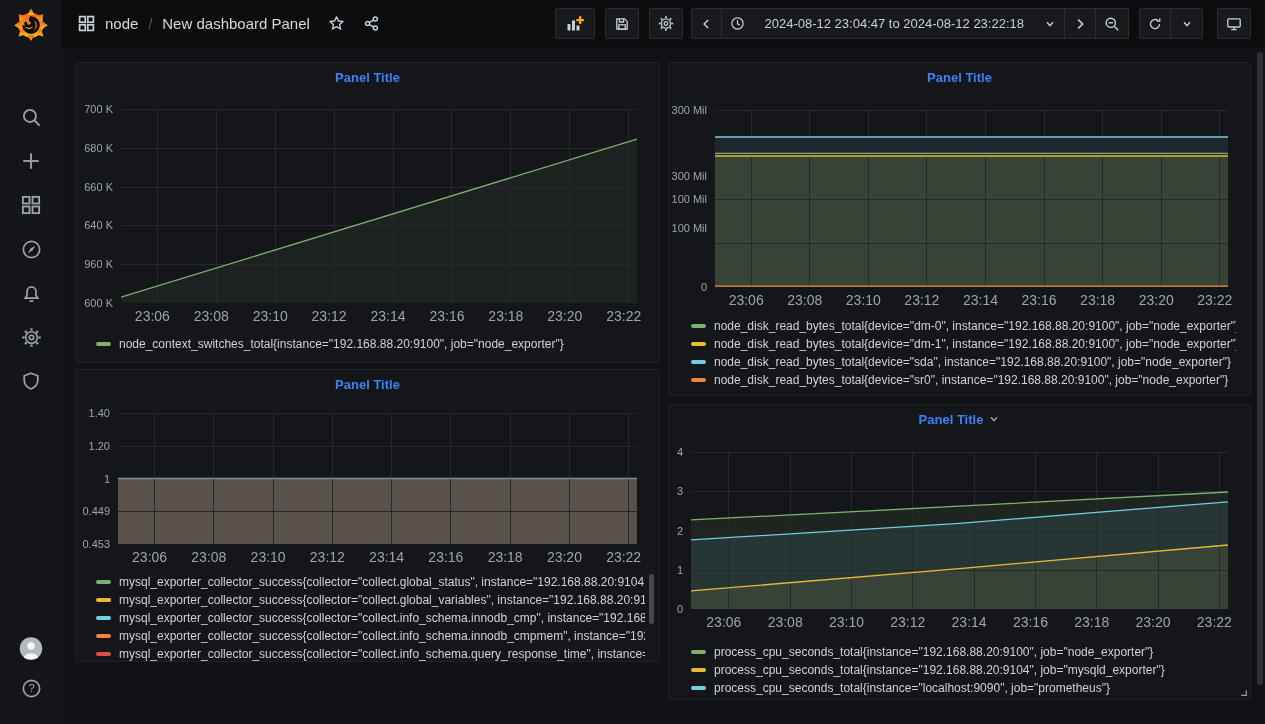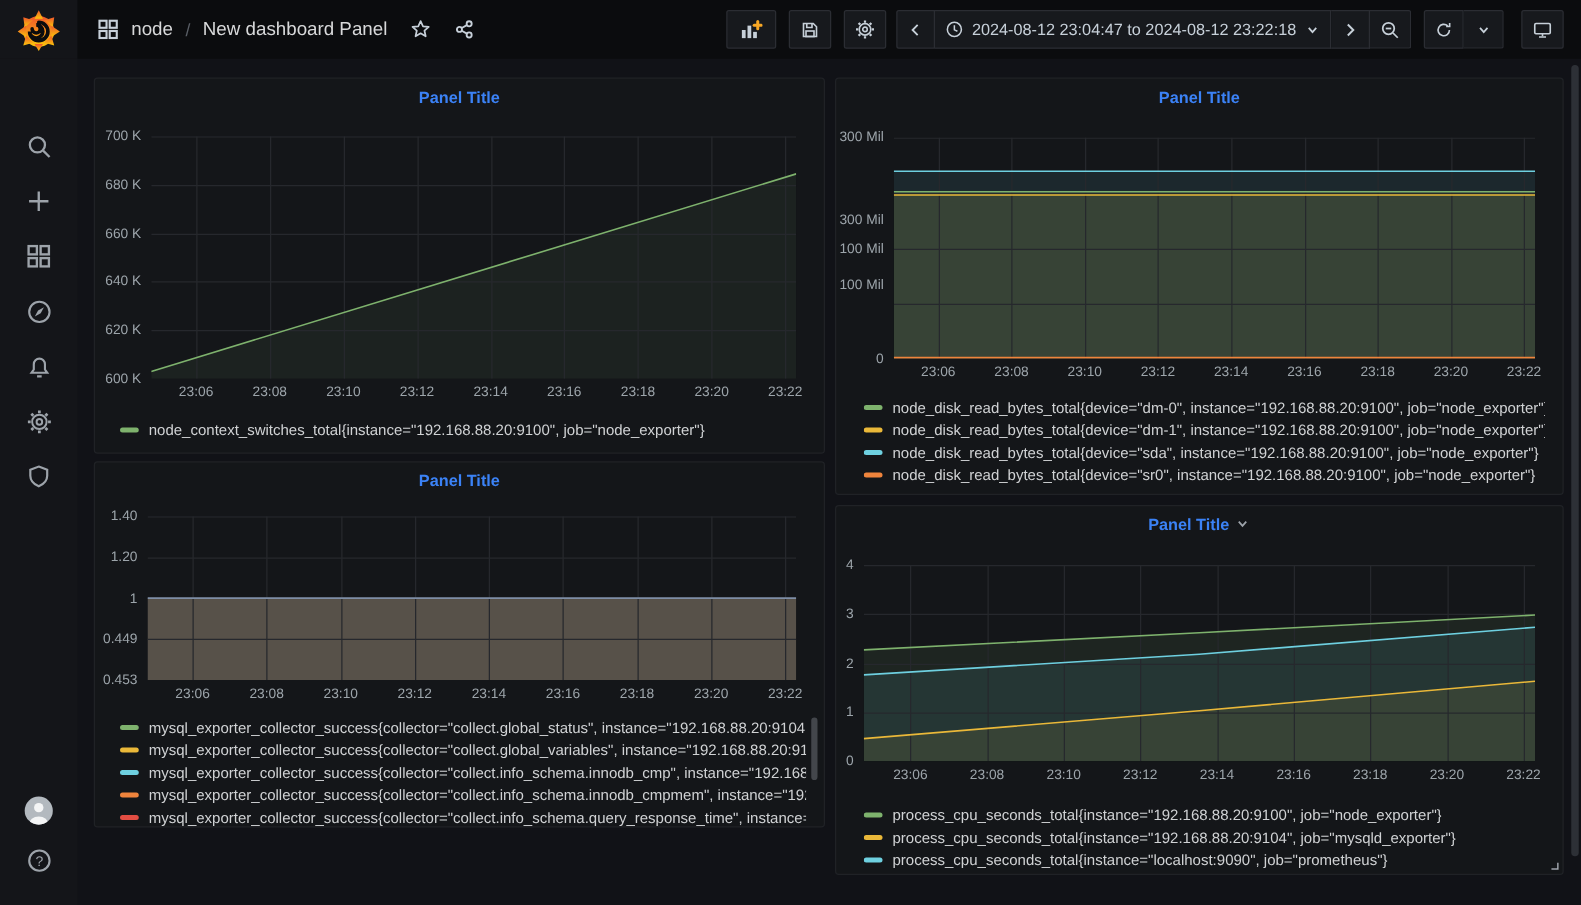--- a/index.html
+++ b/index.html
@@ -15,21 +15,21 @@
     background:#0b0c0e; display:flex; align-items:center; padding:0 14px 0 16px;
   }
   .crumb { display:flex; align-items:center; gap:10px; }
   .crumb .folder, .crumb .dash-title { font-size:15px; color:#d8d9da; cursor:pointer; white-space:nowrap; }
   .crumb .sep { color:#5a5f66; font-size:14px; }
   .crumb-icn { display:flex; align-items:center; cursor:pointer; }
   .right-tools { margin-left:auto; display:flex; align-items:center; }
   .btn {
     height:31px; min-width:31px; border:1px solid #2b2d33; background:#17191d;
     border-radius:2px; display:flex; align-items:center; justify-content:center;
-    padding:0 8px; gap:7px; cursor:pointer; color:#c7d0d9;
+    padding:0 8px; gap:20px; cursor:pointer; color:#c7d0d9;
   }
   .btn.joined-l { border-radius:2px 0 0 2px; }
   .btn.joined-m { border-radius:0; border-left:none; }
   .btn.joined-r { border-radius:0 2px 2px 0; border-left:none; }
   .gap8 { width:8px; } .gap10 { width:10px; } .gap14 { width:14px; }
   .time-text { font-size:13px; color:#c7d0d9; white-space:nowrap; }
   svg.icn { display:block; }
   .logo-cell {
     position:absolute; left:0; top:0; width:62px; height:47px;
     background:#141519; display:flex; align-items:center; justify-content:center; cursor:pointer;
@@ -53,21 +53,21 @@
   .pd { left:606px; top:357px; width:583px; height:296px; }
   .panel-title {
     position:absolute; left:0; top:0; right:0; height:28px;
     display:flex; align-items:center; justify-content:center; gap:5px;
     font-size:13px; font-weight:700; color:#3b82f6; cursor:pointer;
   }
   .chart { position:absolute; }
   .gutter { position:absolute; left:0; top:0; right:0; bottom:0; pointer-events:none; }
   .ylab { position:absolute; left:0; text-align:right; font-size:11px; color:#9da5ab; line-height:14px; }
   .xlabels { position:absolute; height:14px; }
-  .xlab { position:absolute; top:0; width:44px; text-align:center; font-size:11px; color:#9da5ab; }
+  .xlab { position:absolute; top:0; width:44px; font-size:14px; color:#9da5ab; }
   .legend-rows { position:absolute; right:14px; overflow:hidden; }
   .lrow { display:flex; align-items:center; gap:8px; height:18px; font-size:12px; color:#d0d2d4; white-space:nowrap; overflow:hidden; cursor:pointer; }
   .dash { flex:0 0 15px; height:4px; border-radius:2px; }
   .ltext { overflow:hidden; }
   .legend-sb { position:absolute; width:5px; border-radius:3px; background:#43464b; }
   .resize-handle { position:absolute; right:2px; bottom:2px; cursor:nwse-resize; }
   
   .vscroll { position:absolute; right:2px; top:52px; width:6px; height:633px; border-radius:3px; background:#2d3036; }
 </style>
 </head>
@@ -290,21 +290,21 @@
 </div>
 
 <div class="content">
 
   <div class="panel pa">
     <div class="panel-title">
       <span>Panel Title</span>
     </div>
     <div class="gutter">
         <div class="ylab" style="top: 233px; width: 37px;">600 K</div>
-        <div class="ylab" style="top: 194.2px; width: 37px;">620 K</div>
+        <div class="ylab" style="top: 194.2px; width: 37px;">960 K</div>
         <div class="ylab" style="top: 155.4px; width: 37px;">640 K</div>
         <div class="ylab" style="top: 116.6px; width: 37px;">660 K</div>
         <div class="ylab" style="top: 77.8px; width: 37px;">680 K</div>
         <div class="ylab" style="top: 39px; width: 37px;">700 K</div>
       </div>
     <div class="chart" style="left:45px;top:46px;width:516px;height:194px"><svg width="516" height="194">
           <polygon points="0.0,188.2 516.0,30.1 516.0,194 0.0,194" fill="#7EB26D" fill-opacity="0.08"></polygon>
           <line x1="0" y1="194.5" x2="516" y2="194.5" stroke="#26282d" stroke-width="1"></line>
           <line x1="0" y1="155.5" x2="516" y2="155.5" stroke="#26282d" stroke-width="1"></line>
           <line x1="0" y1="116.5" x2="516" y2="116.5" stroke="#26282d" stroke-width="1"></line>

